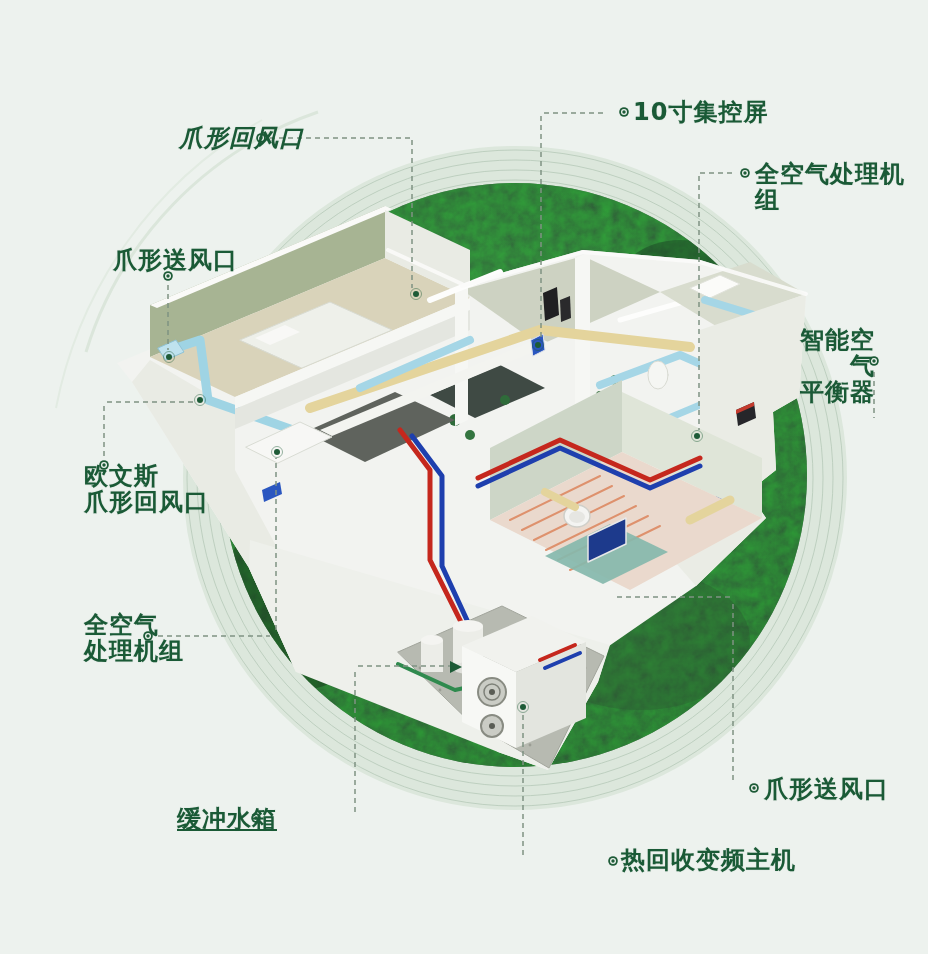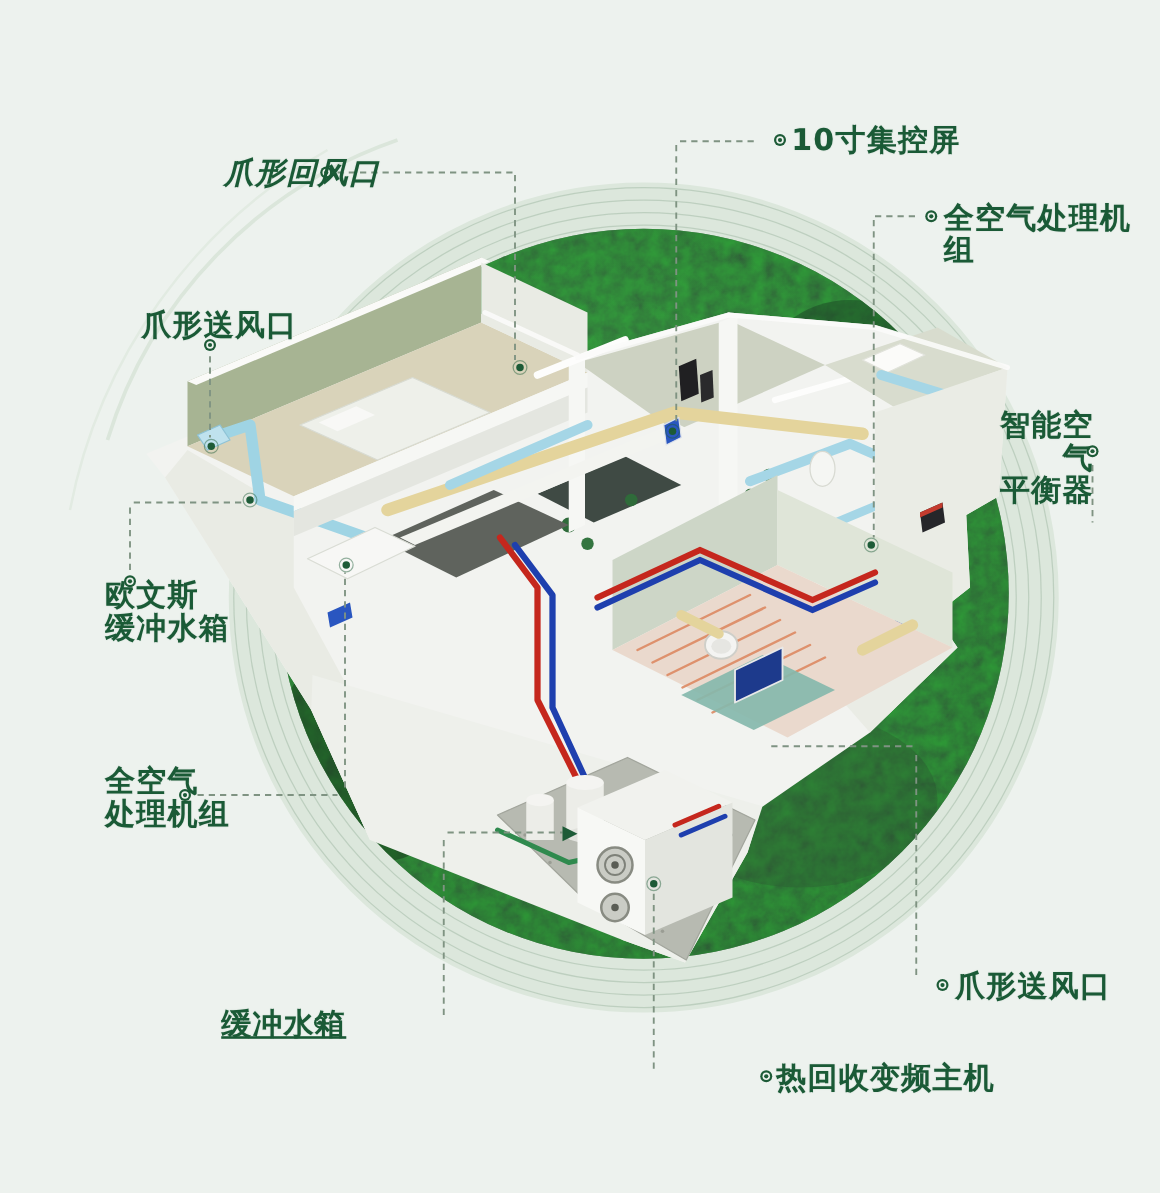--- a/index.html
+++ b/index.html
@@ -295,20 +295,20 @@
     </g>
   </svg>
 
   <div class="label" style="left:179px;top:125px;font-style:italic;">爪形回风口</div>
   <div class="label" style="left:633px;top:99px;">10寸集控屏</div>
   <div class="label" style="left:755px;top:161px;">全空气处理机组</div>
   <div class="label right" style="left:795px;top:303px;width:80px;margin-top:24px;">智能空气
 平衡器</div>
   <div class="label" style="left:113px;top:247px;">爪形送风口</div>
   <div class="label" style="left:84px;top:463px;">欧文斯
-缓冲水箱</div>
+爪形回风口</div>
   <div class="label" style="left:84px;top:612px;">全空气
 处理机组</div>
   <div class="label" style="left:177px;top:806px;text-decoration:underline;">缓冲水箱</div>
   <div class="label" style="left:764px;top:776px;">爪形送风口</div>
-  <div class="label" style="left:621px;top:849px;">热回收变频主机</div>
+  <div class="label" style="left:621px;top:849px;font-family:Liberation Mono, monospace;">热回收变频主机</div>
 
 </div>
 
 </body></html>

